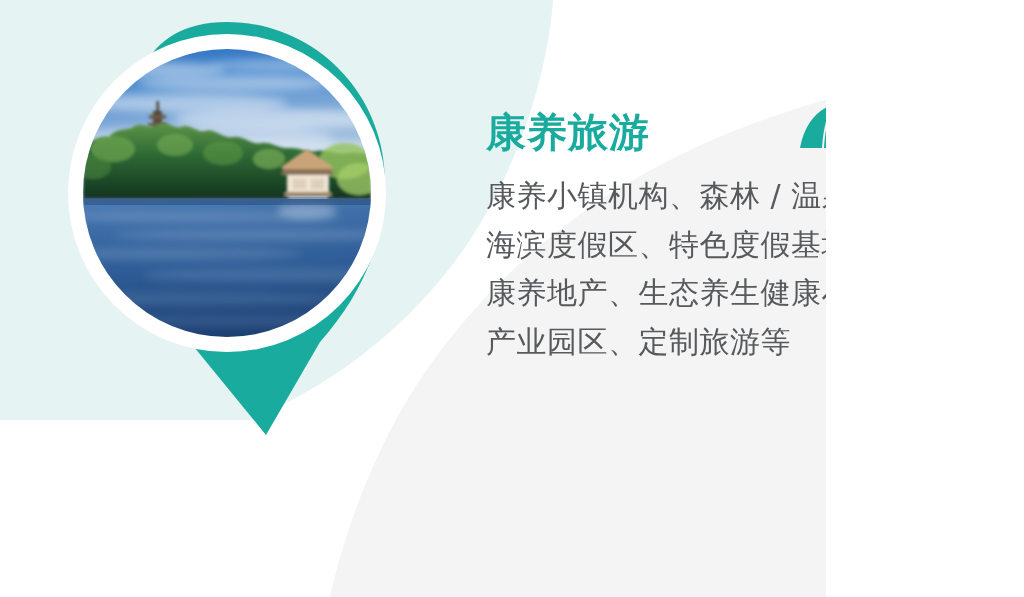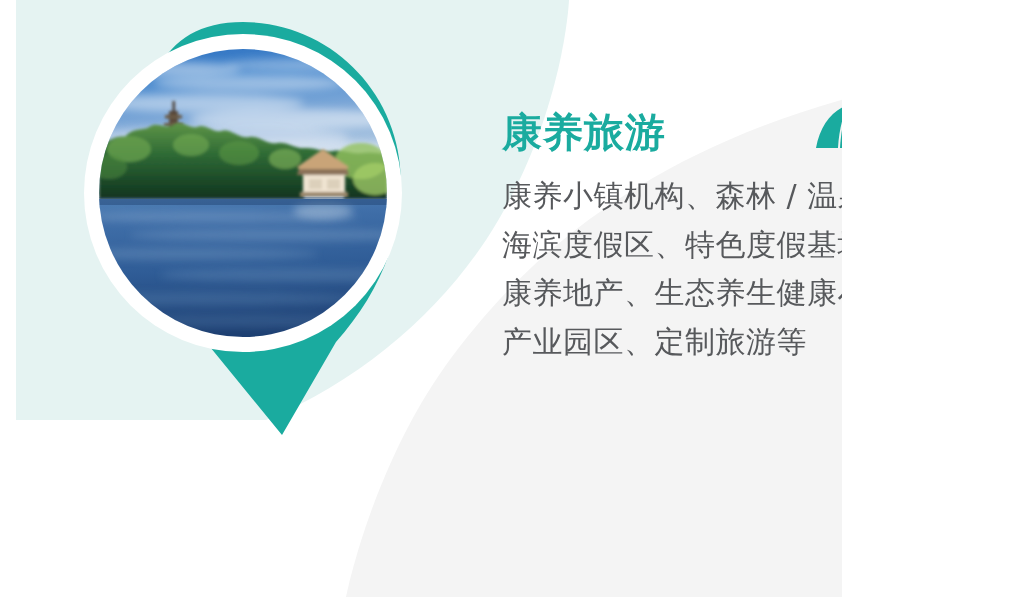--- a/index.html
+++ b/index.html
@@ -9,21 +9,20 @@
   }
   body {
     font-family: "DejaVu Sans", "Liberation Sans", sans-serif;
   }
   #stage {
     position: relative;
     width: 826px;
     height: 597px;
     overflow: hidden;
     background: #ffffff;
-    margin-left: 16px;
   }
   #bg-svg, #pin-svg, #icon-svg {
     position: absolute;
     top: 0;
     left: 0;
   }
   #bg-svg { width: 1024px; height: 597px; }
 
   
   #pin-wrap {

